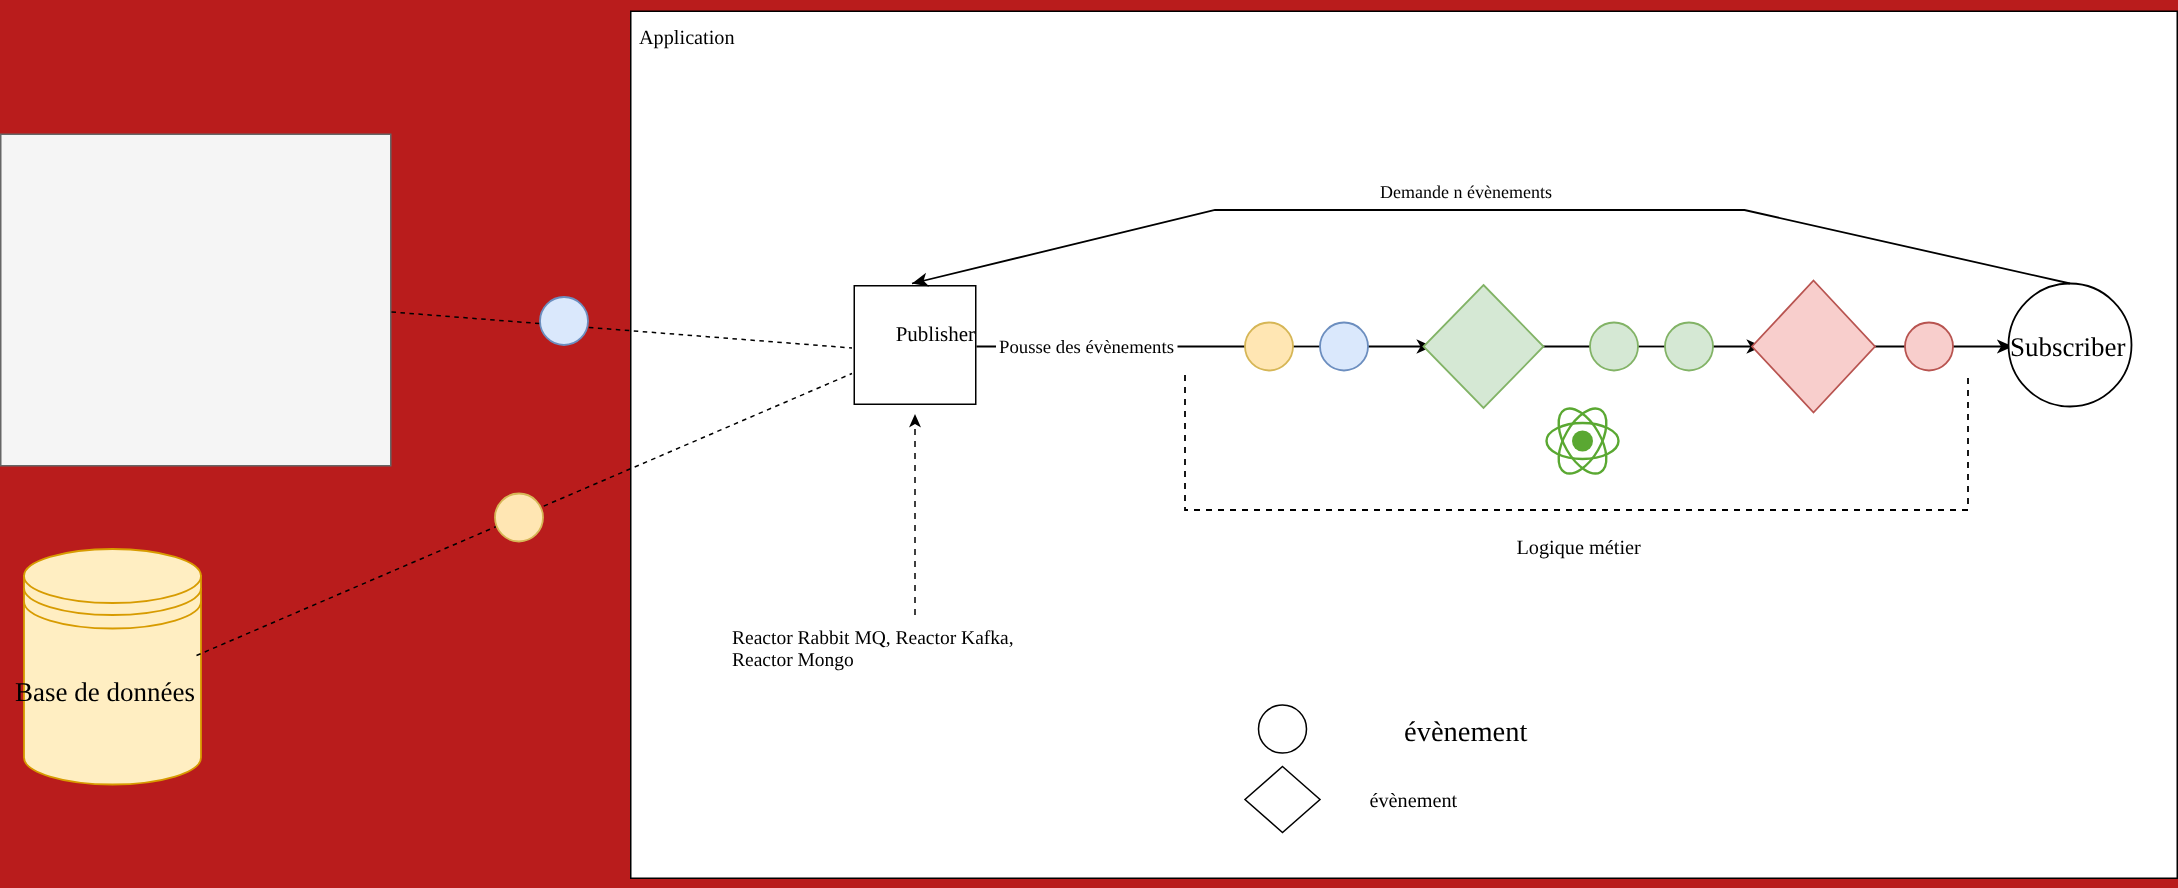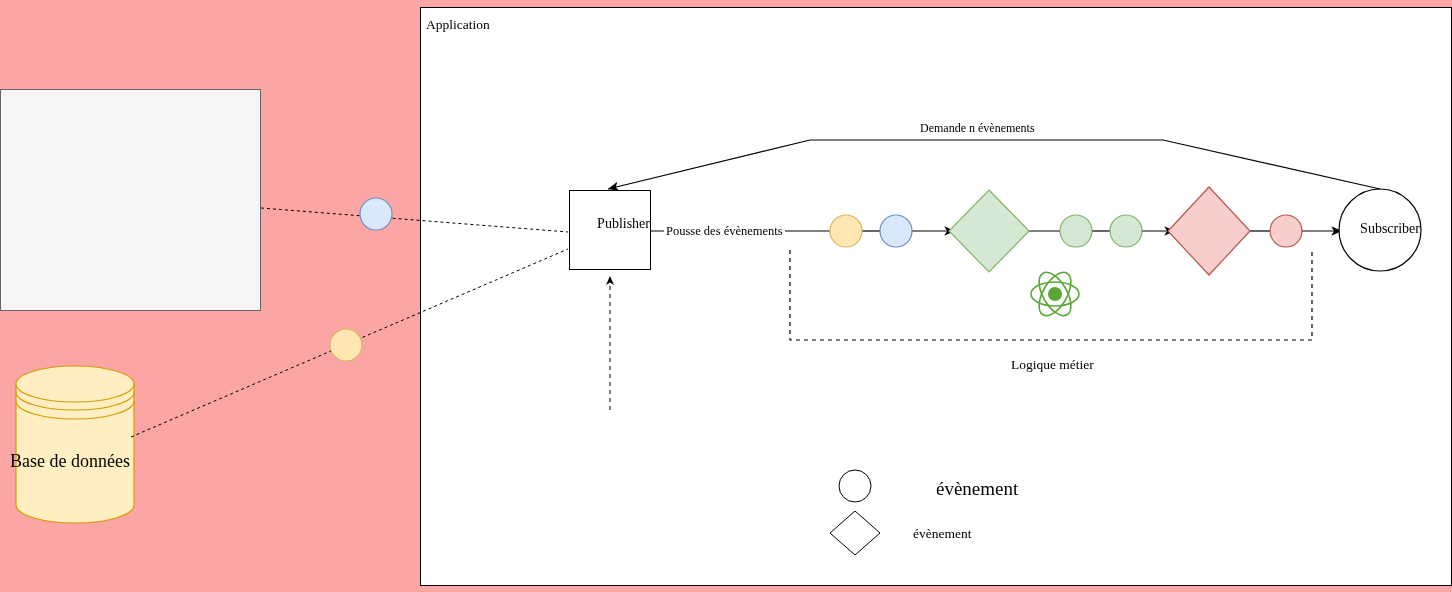--- a/index.html
+++ b/index.html
@@ -9,41 +9,41 @@
   }
   body {
     font-family: "Liberation Serif", "DejaVu Serif", serif;
     color: #000000;
   }
   #stage {
     position: relative;
     width: 1452px;
     height: 592px;
     overflow: hidden;
-    background: #fca5a5;
+    background: #b91c1c;
   }
   #canvas {
     position: absolute;
     left: 0;
     top: 0;
     width: 1452px;
     height: 592px;
   }
   .lbl {
     position: absolute;
     font-family: "Liberation Serif", "DejaVu Serif", serif;
     color: #000000;
     white-space: pre;
     line-height: 1.16;
   }
   #app-title      { left: 426px; top: 17px;  font-size: 13.5px; }
   #autre-label    { left: 31px;  top: 150px; width: 198px; font-size: 13.5px; text-align: center; }
   #db-label       { left: 10px;  top: 451px; width: 120px; font-size: 18px; text-align: left; }
   #publisher-lbl  { left: 570px; top: 216px; width: 80px;  font-size: 14px;   text-align: right; }
-  #subscriber-lbl { left: 1340px;top: 221px; width: 80px;  font-size: 14px;   text-align: right; }
+  #subscriber-lbl { left: 1340px;top: 221px; width: 80px;  font-size: 18px;   text-align: left; }
   #push-lbl       { left: 664px; top: 224px; font-size: 12.5px; background: #ffffff; padding: 0 2px; }
   #demand-lbl     { left: 917px; top: 122px; font-size: 12px; background: #ffffff; padding: 0 3px; }
   #logique-lbl    { left: 1011px;top: 357px; font-size: 13.5px; }
   #reactor-lbl    { left: 488px; top: 417px; font-size: 13px; }
   #legend-ev-lbl  { left: 936px; top: 478px; font-size: 19px; }
   #legend-op-lbl  { left: 913px; top: 526px; font-size: 13.5px; }
 </style>
 </head>
 <body>
 
@@ -124,18 +124,20 @@
   <div class="lbl" id="publisher-lbl">Publisher</div>
 
   <div class="lbl" id="subscriber-lbl">Subscriber</div>
 
   <div class="lbl" id="push-lbl">Pousse des évènements</div>
 
   <div class="lbl" id="demand-lbl">Demande n évènements</div>
 
   <div class="lbl" id="logique-lbl">Logique métier</div>
 
+  <div class="lbl" id="reactor-lbl">Reactor Rabbit MQ, Reactor Kafka,
+Reactor Mongo</div>
 
   <div class="lbl" id="legend-ev-lbl">évènement</div>
 
   <div class="lbl" id="legend-op-lbl">évènement</div>
 
 </div>
 
 </body></html>

